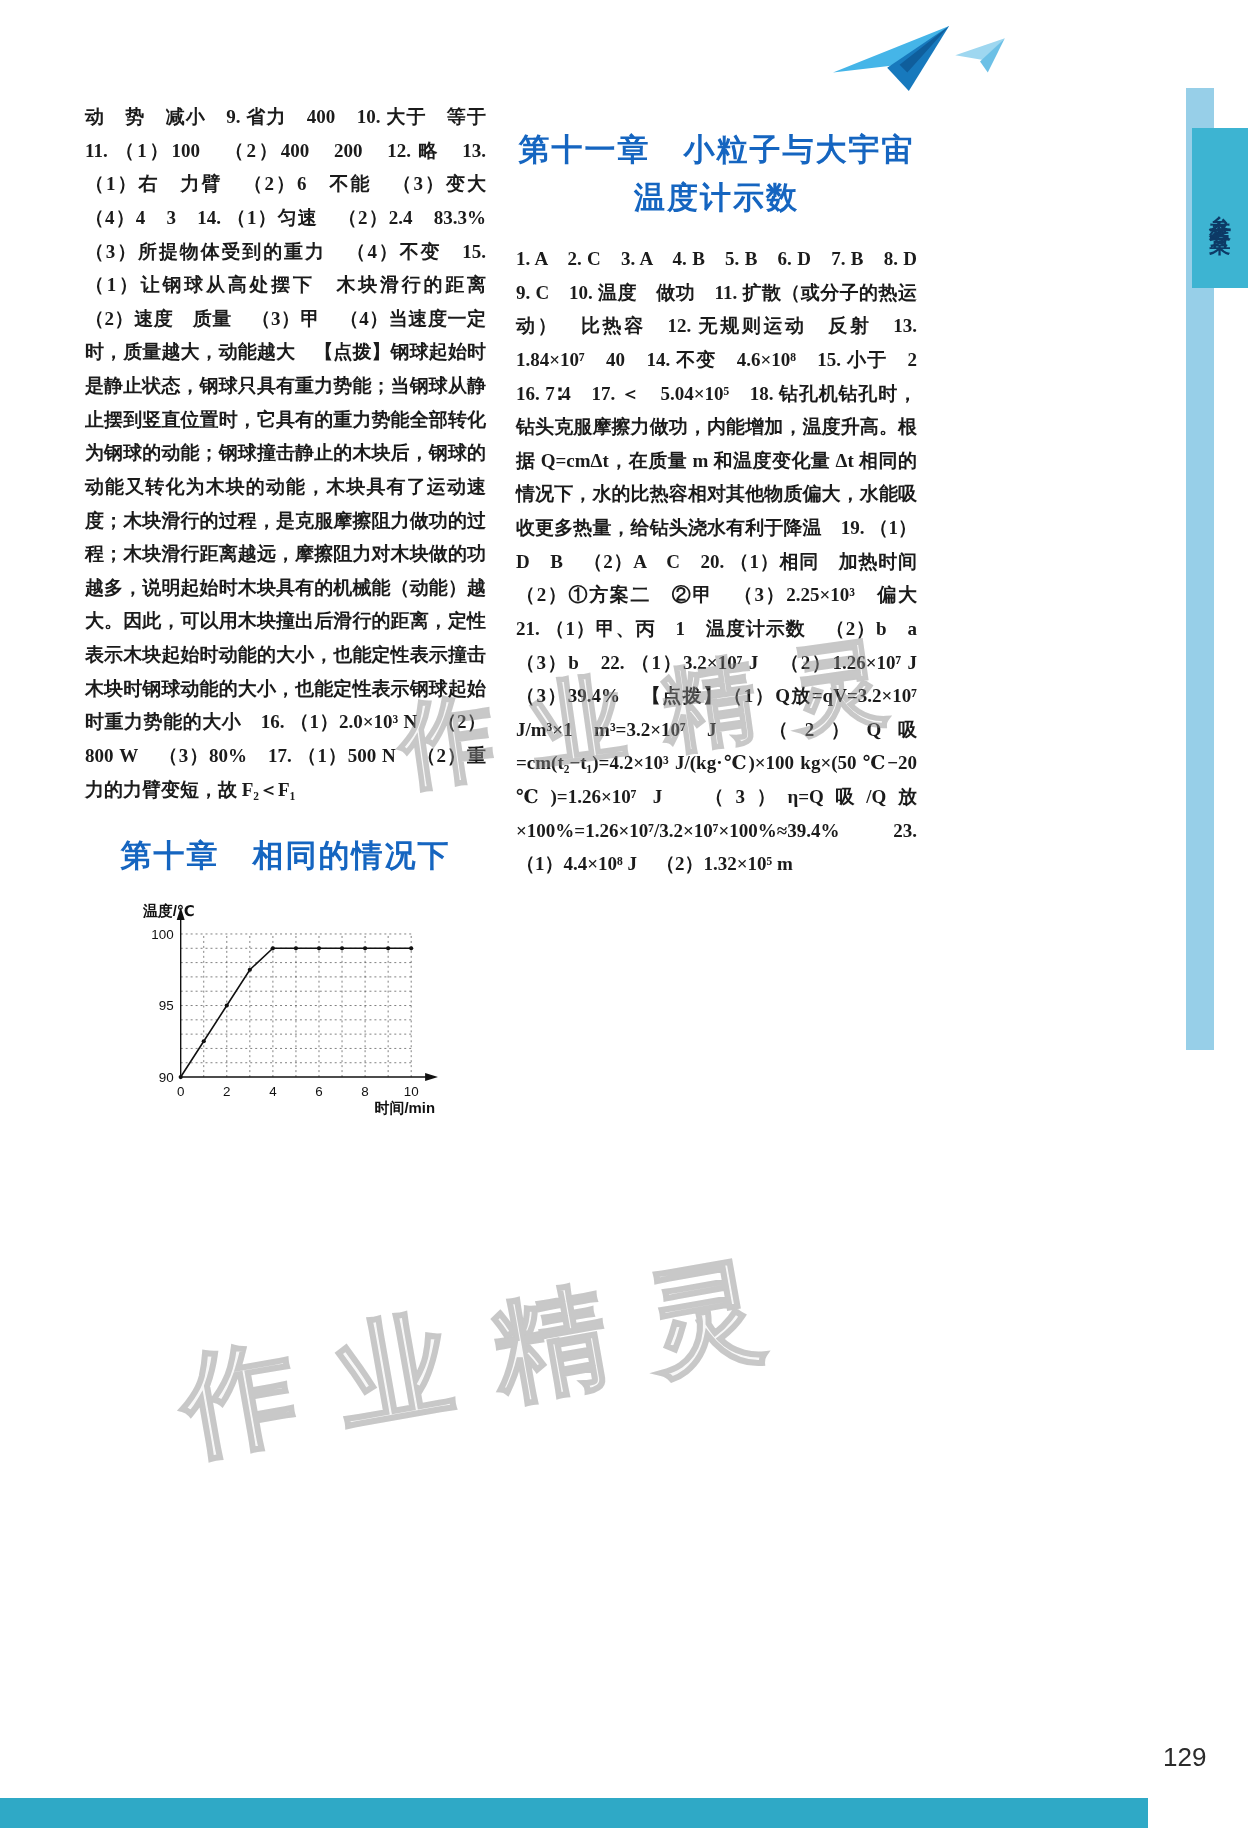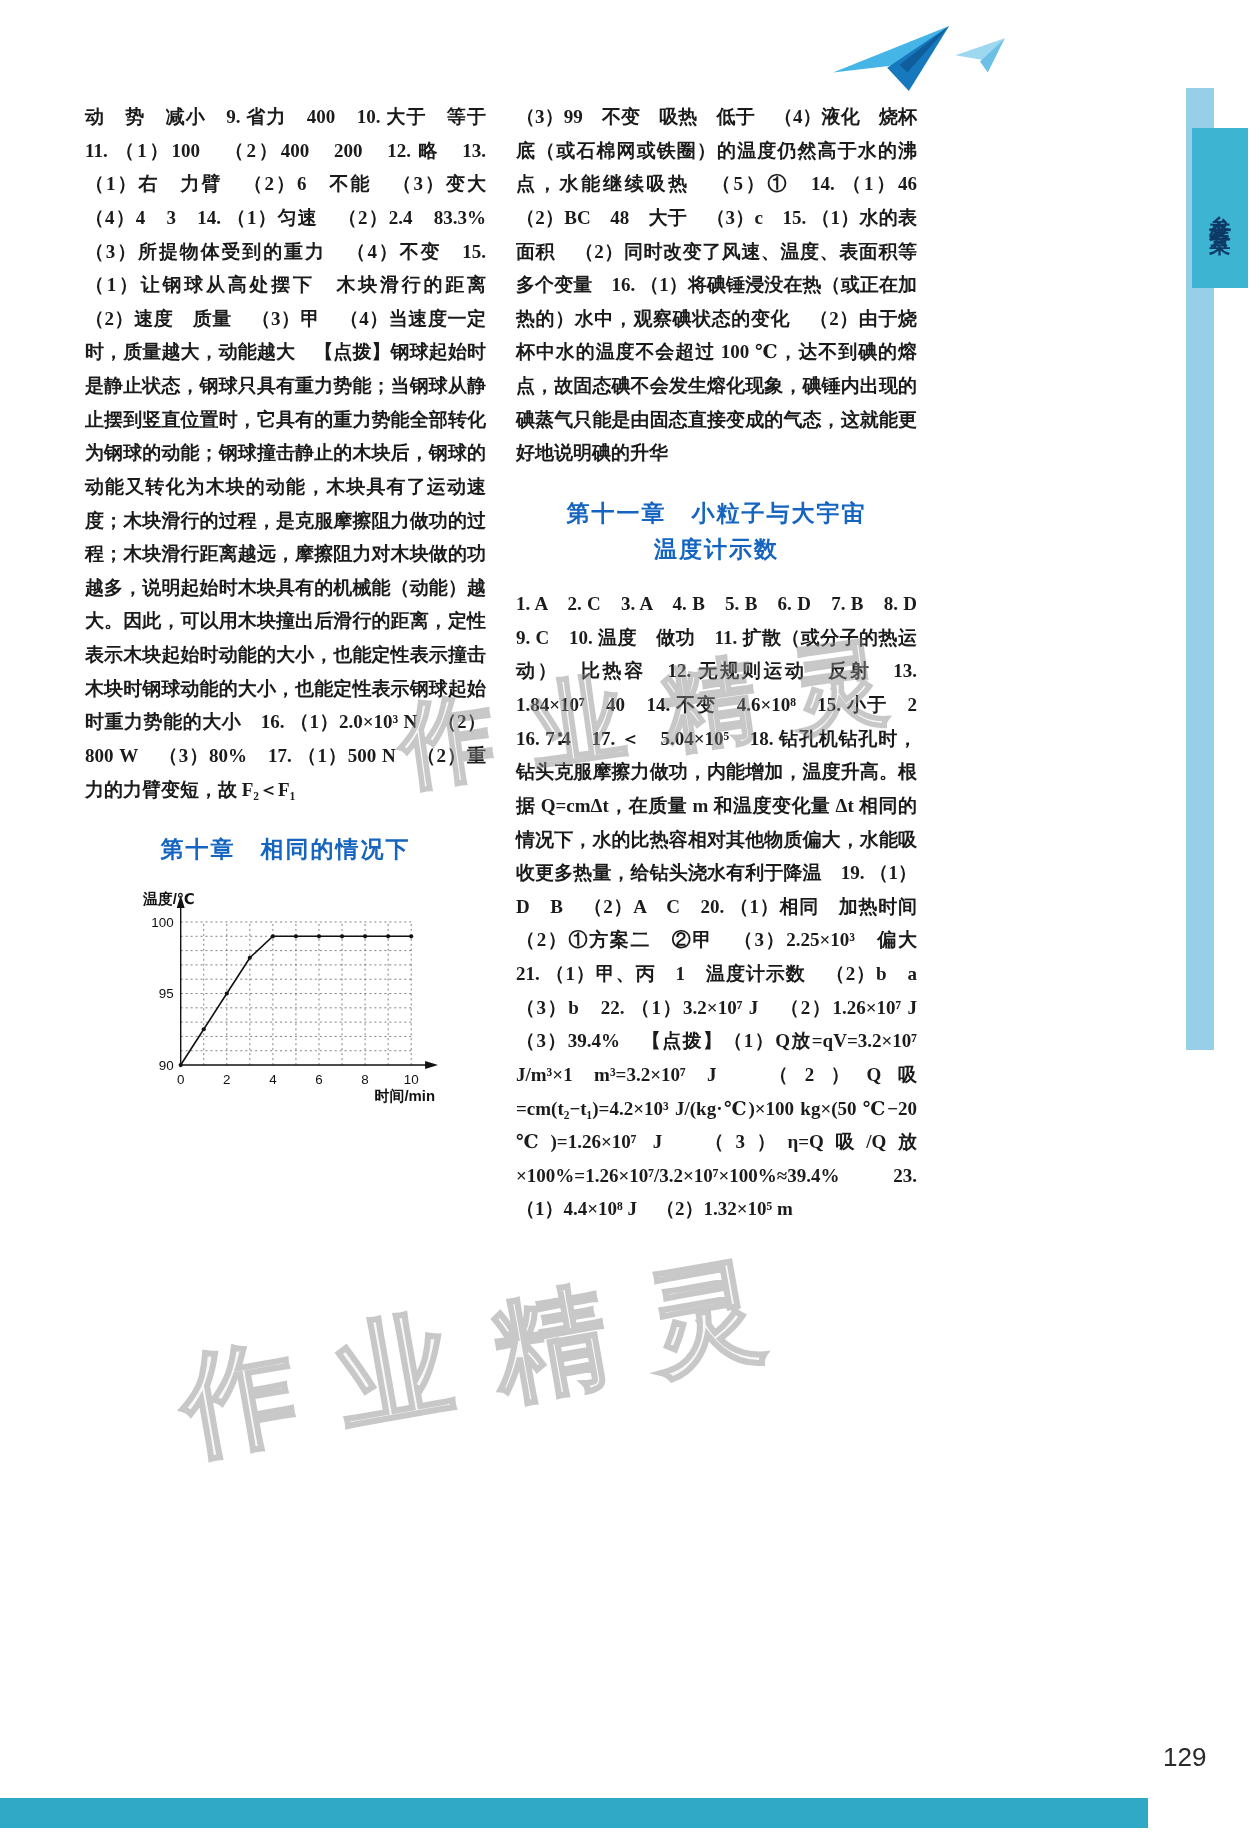--- a/index.html
+++ b/index.html
@@ -16,21 +16,21 @@
   .bottom-bar{position:absolute;left:0;top:1798px;width:1148px;height:30px;background:#2fa9c6;}
   .page-number{position:absolute;left:1163px;top:1742px;font-size:26px;color:#2b2b2b;
             font-family:"Liberation Sans","DejaVu Sans",sans-serif;}
 
   .plane{position:absolute;left:833px;top:24px;}
 
   
   .content{position:absolute;top:100px;left:85px;width:832px;display:flex;gap:30px;z-index:1;}
   .col{width:401px;font-size:19px;line-height:1.77;color:#1b1b1b;text-align:justify;}
   .ans{margin:0 0 4px 0;font-weight:bold;}
-  .heading{color:#1565c0;font-weight:bold;font-size:23px;text-align:center;
+  .heading{color:#1565c0;font-weight:bold;font-size:31px;text-align:center;
            margin:26px 0 20px 0;letter-spacing:2px;line-height:1.55;
            font-family:"Liberation Sans","DejaVu Sans",sans-serif;}
 
   
   .chart{margin:10px 0 0 48px;}
   .chart svg{font-family:"Liberation Sans","DejaVu Sans",sans-serif;}
 
   
   .watermark{position:absolute;z-index:5;font-family:"Liberation Sans","DejaVu Sans",sans-serif;
              font-weight:bold;color:rgba(140,140,140,0.10);
@@ -109,21 +109,20 @@
             <circle cx="187.2" cy="48.400000000000006" r="2.1" fill="#111"></circle>
             <circle cx="210.4" cy="48.400000000000006" r="2.1" fill="#111"></circle>
             <circle cx="233.6" cy="48.400000000000006" r="2.1" fill="#111"></circle>
             <circle cx="256.8" cy="48.400000000000006" r="2.1" fill="#111"></circle>
             <circle cx="280" cy="48.400000000000006" r="2.1" fill="#111"></circle>
           </svg>
       </div>
     </div>
 
     <div class="col">
-      <p class="ans">（3）99　不变　吸热　低于　（4）液化　烧杯底（或石棉网或铁圈）的温度仍然高于水的沸点，水能继续吸热　（5）①　14. （1）46　（2）BC　48　大于　（3）c　15. （1）水的表面积　（2）同时改变了风速、温度、表面积等多个变量　16. （1）将碘锤浸没在热（或正在加热的）水中，观察碘状态的变化　（2）由于烧杯中水的温度不会超过 100 ℃，达不到碘的熔点，故固态碘不会发生熔化现象，碘锤内出现的碘蒸气只能是由固态直接变成的气态，这就能更好地说明碘的升华</p>
       <h2 class="heading">
         <span>第十一章　小粒子与大宇宙</span><br>
         <span>温度计示数</span>
       </h2>
       <p class="ans">1. A　2. C　3. A　4. B　5. B　6. D　7. B　8. D　9. C　10. 温度　做功　11. 扩散（或分子的热运动）　比热容　12. 无规则运动　反射　13. 1.84×10⁷　40　14. 不变　4.6×10⁸　15. 小于　2　16. 7∶4　17. ＜　5.04×10⁵　18. 钻孔机钻孔时，钻头克服摩擦力做功，内能增加，温度升高。根据 Q=cmΔt，在质量 m 和温度变化量 Δt 相同的情况下，水的比热容相对其他物质偏大，水能吸收更多热量，给钻头浇水有利于降温　19. （1）D　B　（2）A　C　20. （1）相同　加热时间　（2）①方案二　②甲　（3）2.25×10³　偏大　21. （1）甲、丙　1　温度计示数　（2）b　a　（3）b　22. （1）3.2×10⁷ J　（2）1.26×10⁷ J　（3）39.4%　【点拨】（1）Q放=qV=3.2×10⁷ J/m³×1 m³=3.2×10⁷ J　（2）Q吸=cm(t₂−t₁)=4.2×10³ J/(kg·℃)×100 kg×(50 ℃−20 ℃)=1.26×10⁷ J　（3）η=Q吸/Q放×100%=1.26×10⁷/3.2×10⁷×100%≈39.4%　23. （1）4.4×10⁸ J　（2）1.32×10⁵ m</p>
     </div>
 
   </div>
 
   <div class="watermark wm1">作业精灵</div>

